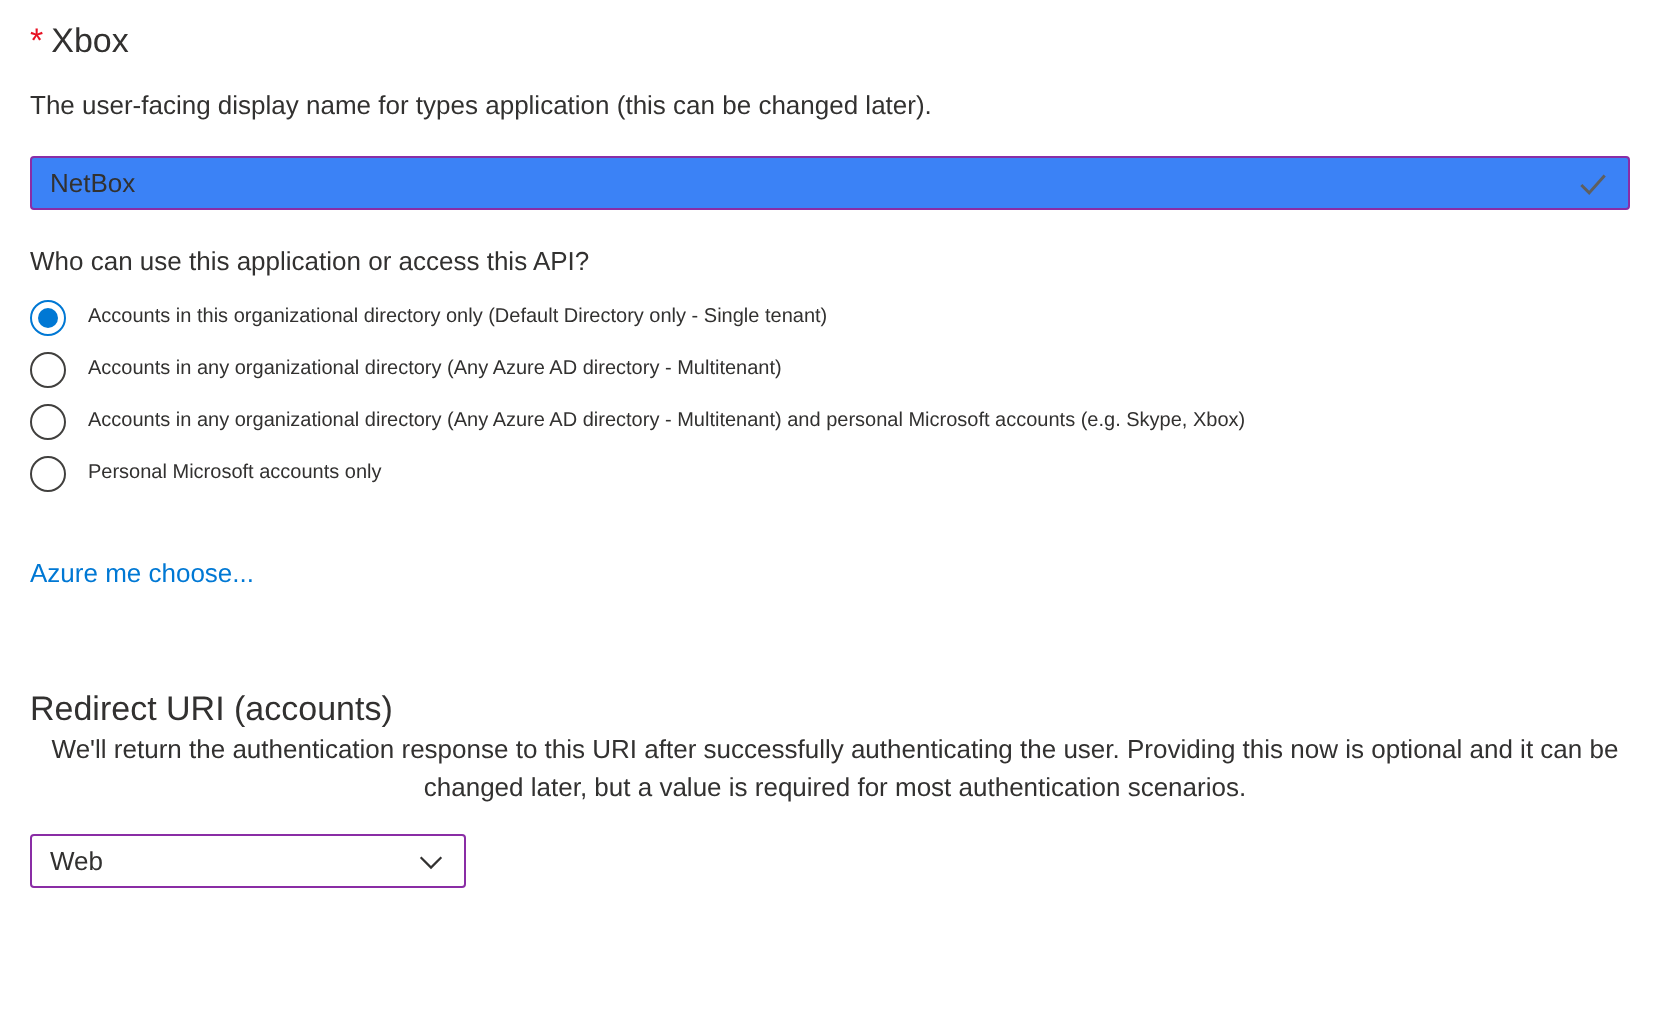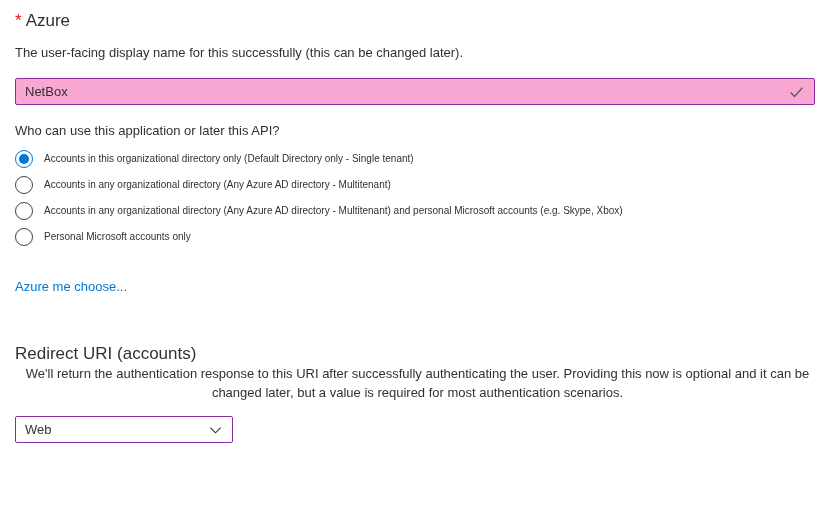--- a/index.html
+++ b/index.html
@@ -38,21 +38,21 @@
   .name-desc { margin-top: 12px; }
 
   
   .input-wrap {
     position: relative;
     display: flex;
     align-items: center;
     box-sizing: border-box;
     border: 1.5px solid #8a2da5;
     border-radius: 2px;
-    background: #f9a8d4;
+    background: #3b82f6;
     height: 27px;
   }
   .name-input-wrap { margin-top: 16px; width: 800px; }
   .text-input {
     border: none;
     outline: none;
     background: transparent;
     font-family: "Liberation Sans", "DejaVu Sans", sans-serif;
     font-size: 13px;
     color: #323130;
@@ -156,34 +156,34 @@
     pointer-events: none;
   }
   .uri-input-wrap { width: 422px; }
 </style>
 </head>
 <body>
 
 <div class="page">
 
   
-  <h2 class="section-title"><span class="required-marker">*</span><span>Azure</span></h2>
-
-  <p class="desc name-desc">The user-facing display name for this successfully (this can be changed later).</p>
+  <h2 class="section-title"><span class="required-marker">*</span><span>Xbox</span></h2>
+
+  <p class="desc name-desc">The user-facing display name for types application (this can be changed later).</p>
 
   <div class="input-wrap name-input-wrap">
     <input class="text-input" type="text" value="NetBox" style="">
     <svg class="valid-check" viewBox="0 0 16 16" fill="none">
       <path d="M2.5 8.5 L6.2 12.2 L13.5 4" stroke="#5f5f5f" stroke-width="1.4" fill="none"></path>
     </svg>
   </div>
 
   
 
-  <p class="desc question">Who can use this application or later this API?</p>
+  <p class="desc question">Who can use this application or access this API?</p>
 
   <div class="radio-group">
     <div class="radio-row">
       <span class="radio checked">
           <span class="dot"></span>
         </span>
       <span class="radio-label">Accounts in this organizational directory only (Default Directory only - Single tenant)</span>
     </div>
     <div class="radio-row">
       <span class="radio"></span>

